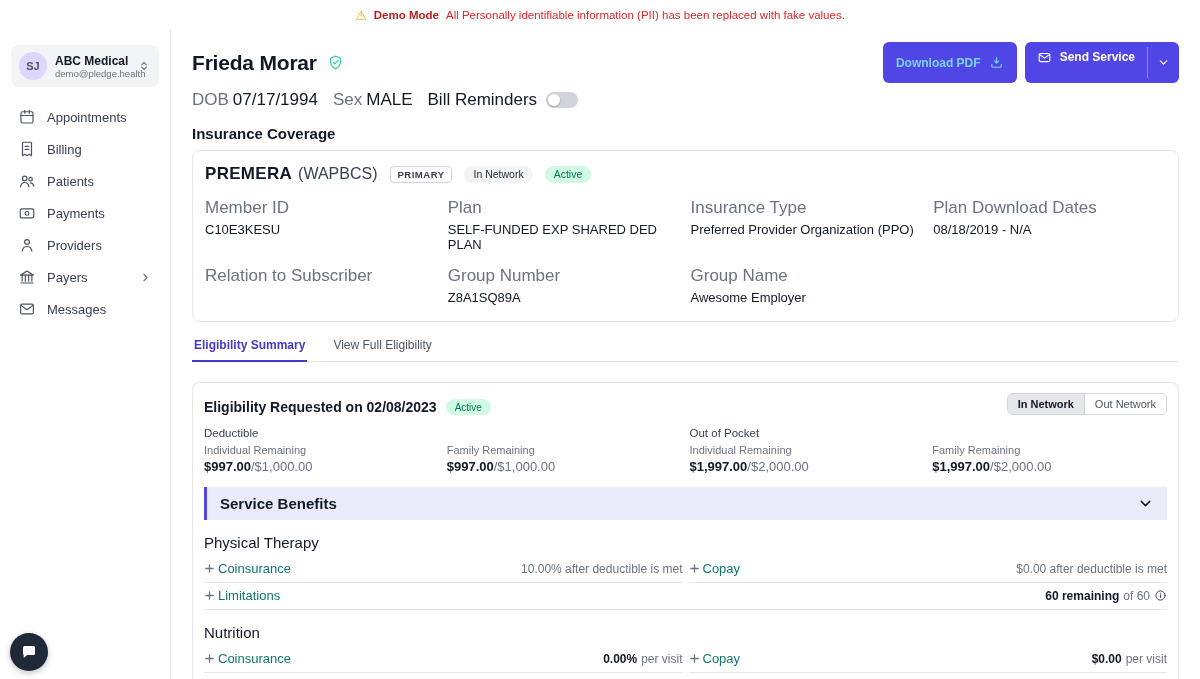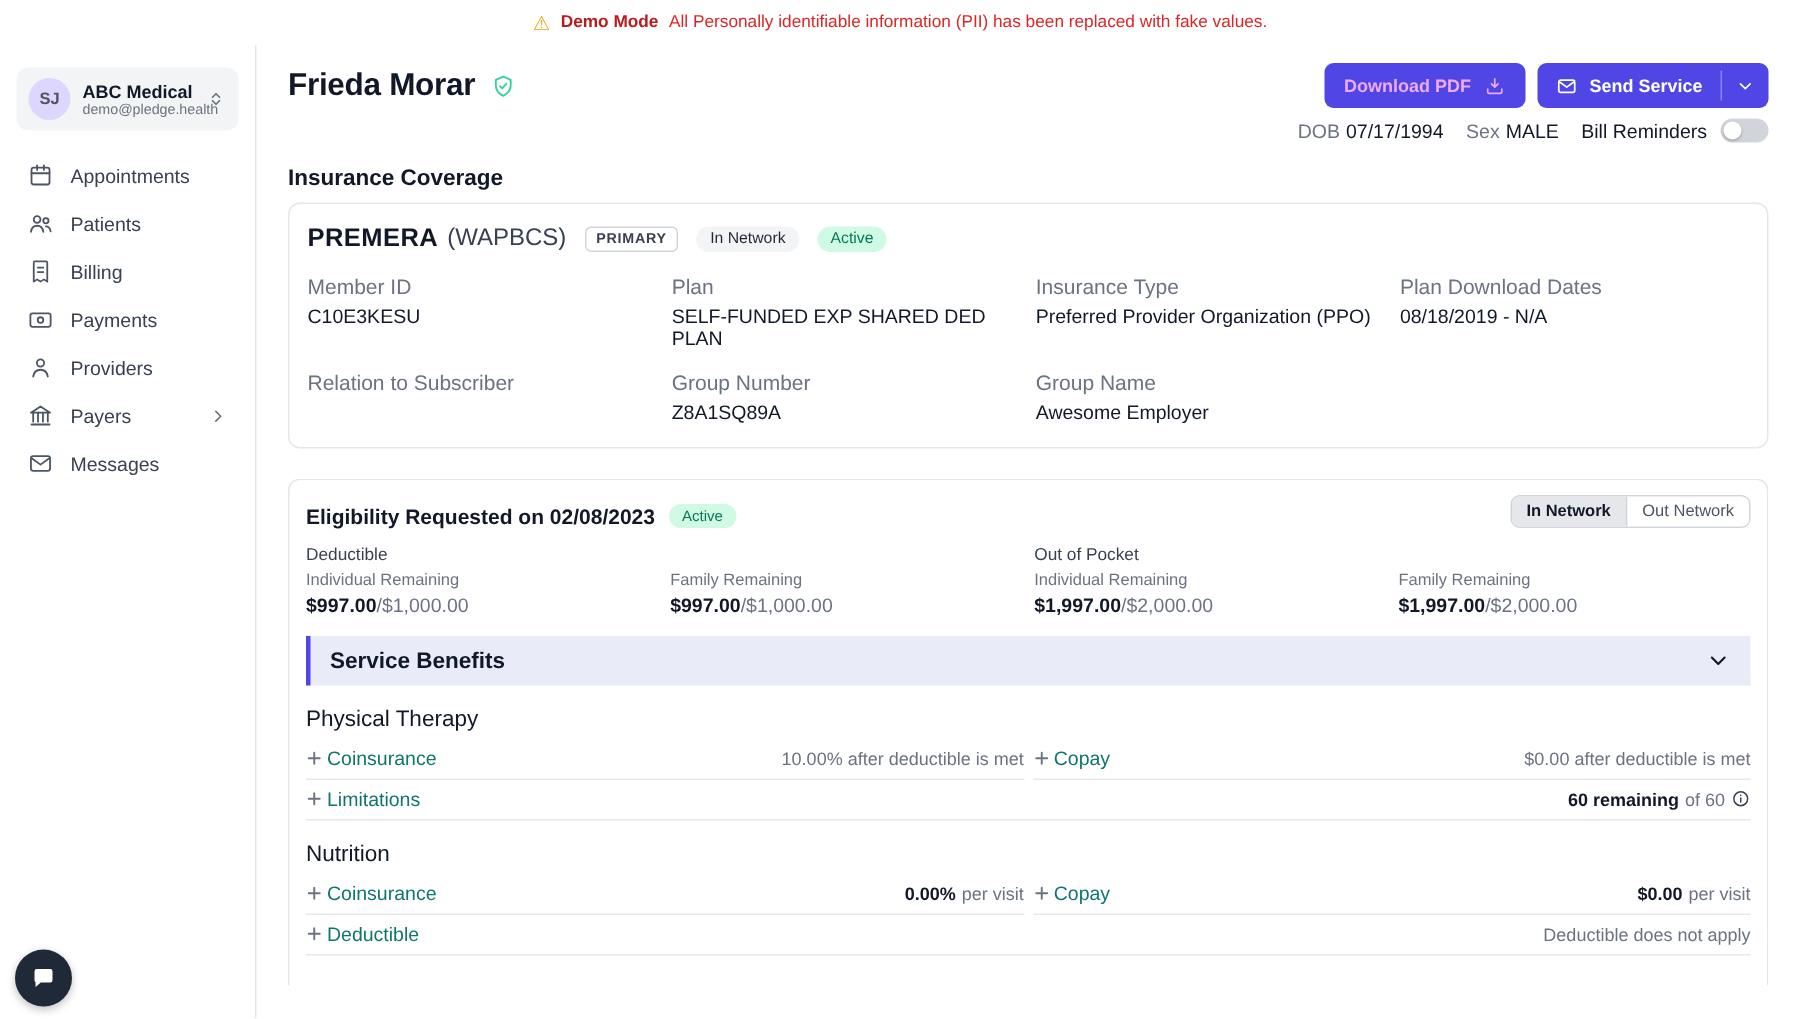--- a/index.html
+++ b/index.html
@@ -56,34 +56,34 @@
   }
 
   
   .main { flex: 1; padding: 12px 21px 0; overflow: hidden; }
 
   .hdr-row { display: flex; align-items: center; }
   .patient-name { font-size: 21px; font-weight: 700; color: #111827; letter-spacing: -0.2px; }
   .elig-ico { margin-left: 10px; color: #34d399; }
   .hdr-actions { margin-left: auto; display: flex; gap: 8px; }
   .btn {
-    background: #4f46e5; color: #f0abfc; font-size: 12px; font-weight: 700;
-    border: none; border-radius: 6px; height: 30px; display: flex;
+    background: #4f46e5; color: #7dd3fc; font-size: 12px; font-weight: 700;
+    border: none; border-radius: 6px; height: 41px; display: flex;
     align-items: center; padding: 0 13px; gap: 8px; cursor: pointer;
     font-family: "Liberation Sans", sans-serif;
   }
   .btn-split { display: flex; background: #4f46e5; border-radius: 6px; overflow: hidden; }
   .btn-split .mainpart {
     display: flex; align-items: center; gap: 8px; padding: 0 12px; height: 30px;
     color: #fff; font-size: 12px; font-weight: 700; cursor: pointer;
   }
   .btn-split .divider { width: 1px; background: rgba(255,255,255,0.35); margin: 5px 0; }
   .btn-split .droppart { display: flex; align-items: center; padding: 0 9px; color: #fff; cursor: pointer; }
 
-  .meta-row { display: flex; align-items: center; margin-top: 7px; font-size: 13px; justify-content: flex-end; }
+  .meta-row { display: flex; align-items: center; margin-top: 7px; font-size: 17px; }
   .meta-label { color: #6b7280; margin-right: 4px; }
   .meta-value { color: #111827; }
   .meta-gap { width: 15px; }
   .toggle {
     width: 32px; height: 16px; border-radius: 8px; background: #d1d5db;
     position: relative; margin-left: 9px; cursor: pointer; flex-shrink: 0;
   }
   .toggle .knob {
     width: 12px; height: 12px; border-radius: 50%; background: #fff;
     position: absolute; top: 2px; left: 2px; box-shadow: 0 1px 2px rgba(0,0,0,.25);
@@ -99,21 +99,21 @@
   .badge-outline {
     font-size: 9.5px; font-weight: 700; letter-spacing: .5px; color: #374151;
     border: 1px solid #d1d5db; border-radius: 4px; padding: 2px 7px;
   }
   .badge-gray { font-size: 10.5px; color: #1f2937; background: #f3f4f6; border-radius: 10px; padding: 2.5px 9px; }
   .badge-green { font-size: 10.5px; color: #047857; background: #d1fae5; border-radius: 10px; padding: 2.5px 9px; }
   .fields-grid {
     margin-top: 14px; display: grid; grid-template-columns: repeat(4, 1fr);
     row-gap: 14px; column-gap: 10px;
   }
-  .f-label { font-size: 14px; color: #6b7280; margin-bottom: 4px; }
+  .f-label { font-size: 17px; color: #6b7280; margin-bottom: 4px; }
   .f-value { font-size: 13px; color: #111827; }
 
   
   .tabs { margin-top: 16px; display: flex; gap: 24px; border-bottom: 1px solid #e5e7eb; }
   .tab { font-size: 12px; padding: 0 2px 8px; color: #4b5563; cursor: pointer; }
   .tab.active { color: #4338ca; font-weight: 700; border-bottom: 2px solid #4338ca; margin-bottom: -1px; }
 
   
   .elig-card { margin-top: 20px; border: 1px solid #e5e7eb; border-radius: 8px 8px 0 0; border-bottom: none; padding: 10px 11px 20px; }
   .elig-hdr { display: flex; align-items: flex-end; }
@@ -185,36 +185,36 @@
           <svg width="18" height="18" viewBox="0 0 24 24" fill="none" stroke="currentColor" stroke-width="1.6" stroke-linecap="round" stroke-linejoin="round">
               <rect x="4" y="5" width="16" height="15" rx="2"></rect>
               <path d="M4 10h16M9 3v4M15 3v4"></path>
             </svg>
         </span>
         <span>Appointments</span>
       </div>
       <div class="mitem">
         <span class="micon">
           <svg width="18" height="18" viewBox="0 0 24 24" fill="none" stroke="currentColor" stroke-width="1.6" stroke-linecap="round" stroke-linejoin="round">
+              <path d="M7 3h10a1 1 0 0 1 1 1v17l-3-2-3 2-3-2-3 2V4a1 1 0 0 1 1-1z"></path>
+              <path d="M9.5 8.5h5M9.5 12.5h5"></path>
+            </svg>
+        </span>
+        <span>Billing</span>
+      </div>
+      <div class="mitem">
+        <span class="micon">
+          <svg width="18" height="18" viewBox="0 0 24 24" fill="none" stroke="currentColor" stroke-width="1.6" stroke-linecap="round" stroke-linejoin="round">
               <circle cx="9" cy="8.5" r="3"></circle>
               <path d="M3.5 19.5c.5-3.5 2.8-5.5 5.5-5.5s5 2 5.5 5.5"></path>
               <circle cx="16.8" cy="9.5" r="2.3"></circle>
               <path d="M16.8 14.5c2.3 0 3.7 1.7 4.2 4.5"></path>
             </svg>
         </span>
         <span>Patients</span>
-      </div>
-      <div class="mitem">
-        <span class="micon">
-          <svg width="18" height="18" viewBox="0 0 24 24" fill="none" stroke="currentColor" stroke-width="1.6" stroke-linecap="round" stroke-linejoin="round">
-              <path d="M7 3h10a1 1 0 0 1 1 1v17l-3-2-3 2-3-2-3 2V4a1 1 0 0 1 1-1z"></path>
-              <path d="M9.5 8.5h5M9.5 12.5h5"></path>
-            </svg>
-        </span>
-        <span>Billing</span>
       </div>
       <div class="mitem">
         <span class="micon">
           <svg width="18" height="18" viewBox="0 0 24 24" fill="none" stroke="currentColor" stroke-width="1.6" stroke-linecap="round" stroke-linejoin="round">
               <rect x="3" y="6.5" width="18" height="12" rx="2"></rect>
               <circle cx="12" cy="12.5" r="2.5"></circle>
             </svg>
         </span>
         <span>Payments</span>
       </div>
@@ -350,20 +350,24 @@
           <div class="f-label">Group Number</div>
           <div class="f-value">Z8A1SQ89A</div>
         </div>
         <div>
           <div class="f-label">Group Name</div>
           <div class="f-value">Awesome Employer</div>
         </div>
       </div>
     </div>
 
+    <div class="tabs">
+      <div class="tab active">Eligibility Summary</div>
+      <div class="tab">View Full Eligibility</div>
+    </div>
 
     <div class="elig-card">
       <div class="elig-hdr">
         <span class="elig-title">Eligibility Requested on 02/08/2023</span>
         <span class="badge-green">Active</span>
         <div class="seg-ctrl">
           <div class="seg active">In Network</div>
           <div class="seg">Out Network</div>
         </div>
       </div>

